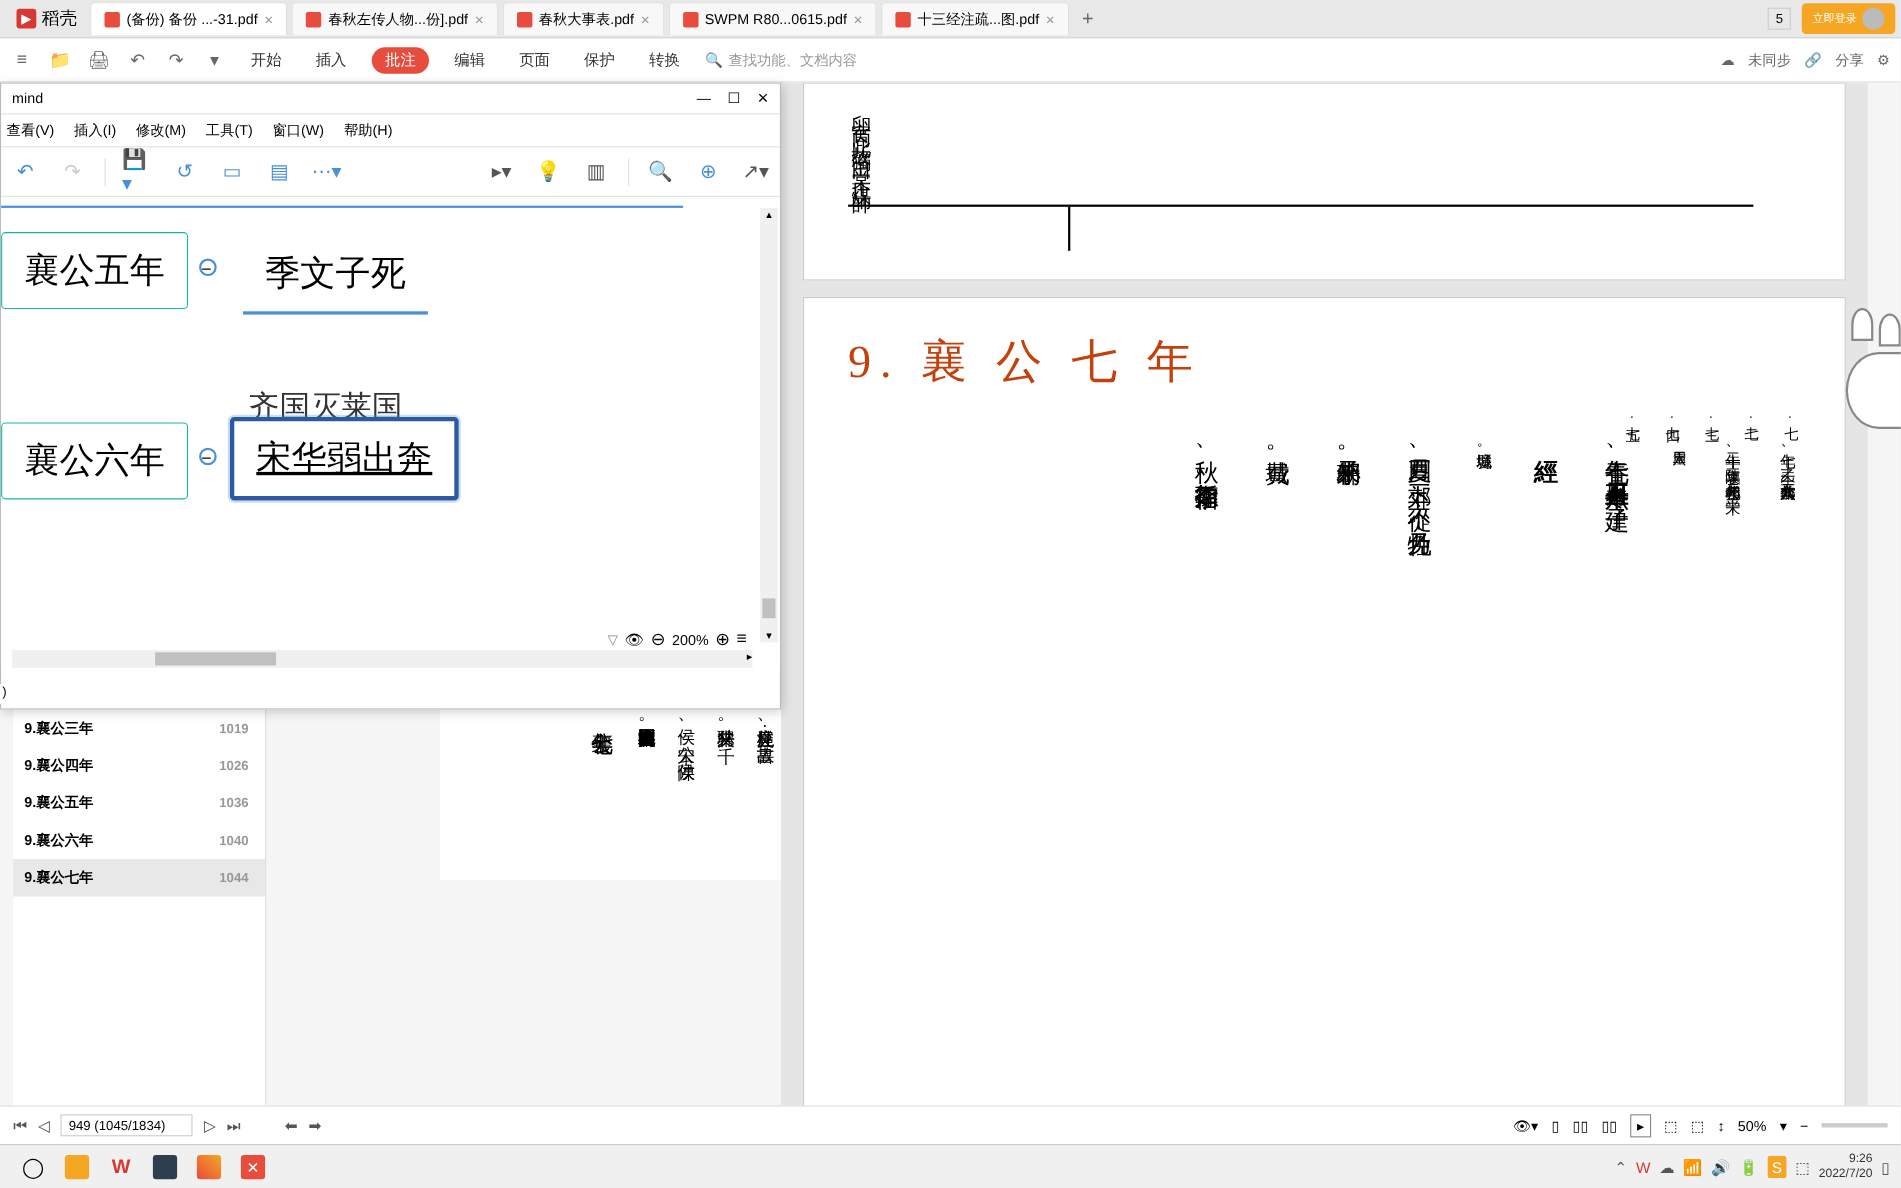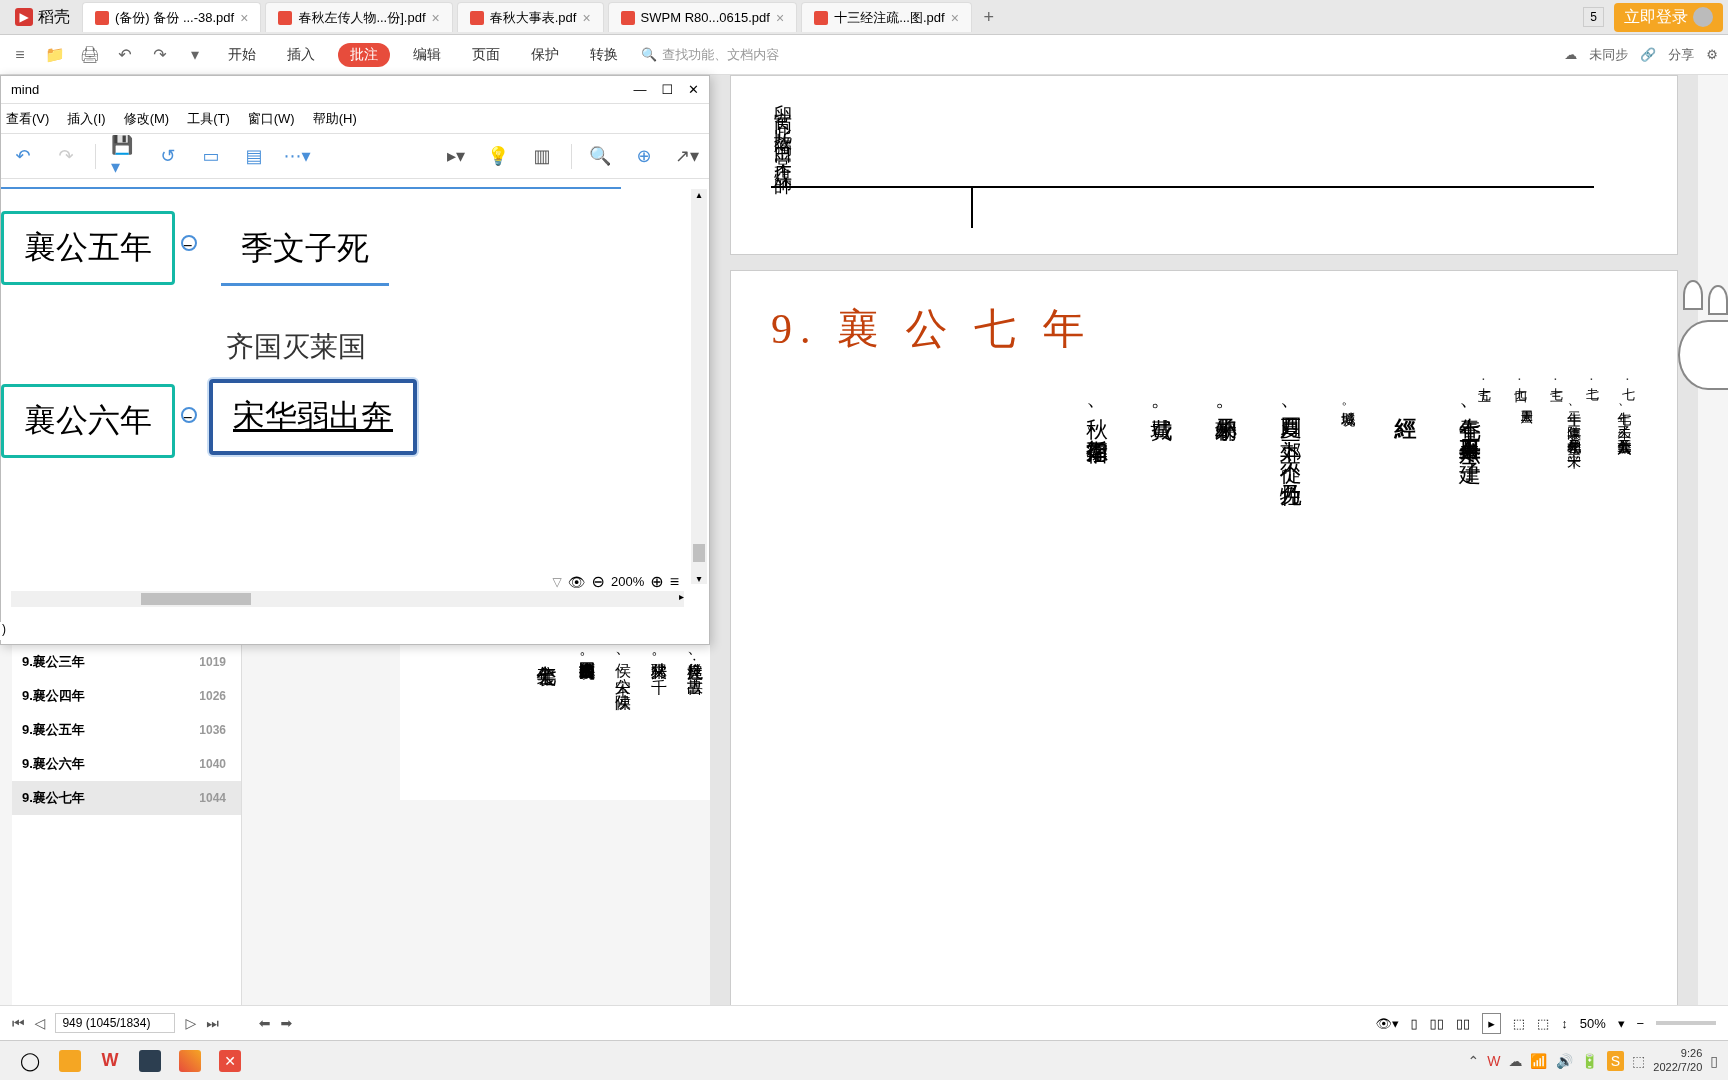--- a/index.html
+++ b/index.html
@@ -9,21 +9,21 @@
 .tab-bar { height: 35px; background: #e8e8e8; display: flex; align-items: center; padding: 0 5px; border-bottom: 1px solid #ccc; }
 .tab-app { display: flex; align-items: center; gap: 5px; padding: 0 10px; height: 100%; }
 .tab-app-icon { width: 18px; height: 18px; background: #d63933; border-radius: 3px; display: flex; align-items: center; justify-content: center; color: white; font-size: 12px; }
 .tab { display: flex; align-items: center; gap: 6px; padding: 0 12px; height: 30px; background: #f8f8f8; border-radius: 4px 4px 0 0; margin: 0 2px; border: 1px solid #ddd; border-bottom: none; font-size: 13px; }
 .tab.active { background: #fff; }
 .tab-pdf-icon { width: 14px; height: 14px; background: #e74c3c; border-radius: 2px; }
 .tab-close { color: #999; font-size: 14px; cursor: pointer; }
 .tab-add { width: 30px; text-align: center; color: #666; font-size: 18px; }
 .tab-right { margin-left: auto; display: flex; align-items: center; gap: 10px; }
 .tab-badge { border: 1px solid #ccc; padding: 2px 6px; font-size: 12px; }
-.login-btn { background: #f5a623; color: white; padding: 4px 10px; border-radius: 4px; font-size: 16px; display: flex; align-items: center; gap: 5px; }
+.login-btn { background: #f5a623; color: white; padding: 4px 10px; border-radius: 4px; font-size: 10px; display: flex; align-items: center; gap: 5px; }
 .avatar-circle { width: 20px; height: 20px; background: #bbb; border-radius: 50%; }
 
 
 .wps-toolbar { height: 40px; background: white; display: flex; align-items: center; padding: 0 10px; gap: 15px; border-bottom: 1px solid #ddd; }
 .tb-icon { width: 20px; height: 20px; color: #666; display: flex; align-items: center; justify-content: center; font-size: 16px; }
 .tb-menu-item { font-size: 14px; color: #333; padding: 3px 8px; cursor: pointer; }
 .tb-menu-item.active-annotate { background: #e74c3c; color: white; border-radius: 12px; padding: 3px 12px; }
 .search-box { display: flex; align-items: center; gap: 5px; color: #999; font-size: 13px; }
 .wps-right { margin-left: auto; display: flex; align-items: center; gap: 12px; font-size: 13px; color: #666; }
 
@@ -31,21 +31,21 @@
 .xmind-window { position: absolute; top: 75px; left: 0; width: 710px; height: 570px; background: white; border: 1px solid #bbb; box-shadow: 2px 2px 10px rgba(0,0,0,0.2); z-index: 10; }
 .xmind-title { height: 28px; display: flex; align-items: center; padding: 0 10px; font-size: 13px; border-bottom: 1px solid #e0e0e0; }
 .xmind-title-controls { margin-left: auto; display: flex; gap: 15px; }
 .xmind-menu { height: 30px; display: flex; align-items: center; padding: 0 5px; gap: 18px; font-size: 13px; border-bottom: 1px solid #e0e0e0; }
 .xmind-tools { height: 45px; display: flex; align-items: center; padding: 0 8px; gap: 15px; border-bottom: 1px solid #e0e0e0; }
 .xt-icon { width: 28px; height: 28px; display: flex; align-items: center; justify-content: center; font-size: 18px; color: #555; }
 .xt-undo { color: #4a90d9; }
 .xt-sep { width: 1px; height: 25px; background: #ddd; }
 .xmind-canvas { position: relative; height: 430px; overflow: hidden; background: white; }
 .mm-node { position: absolute; padding: 12px 20px; font-size: 32px; }
-.mm-node.root { border: 3px solid #14b8a6; background: #fff; border-radius: 4px; }
+.mm-node.root { border: 1px solid #14b8a6; background: #fff; border-radius: 4px; }
 .mm-node.child { border-bottom: 3px solid #4a90d9; }
 .mm-node.selected { border: 4px solid #2c5aa0; border-radius: 4px; box-shadow: 0 0 0 2px rgba(76,144,217,0.3); text-decoration: underline; }
 .mm-label { position: absolute; font-size: 28px; color: #333; }
 .mm-connector { position: absolute; width: 16px; height: 16px; border: 2px solid #4a90d9; border-radius: 50%; background: white; }
 .mm-line-top { position: absolute; height: 2px; background: #4a90d9; }
 .mm-scrollbar { position: absolute; right: 2px; top: 10px; bottom: 25px; width: 16px; background: #f0f0f0; }
 .mm-scroll-thumb { position: absolute; width: 12px; background: #c0c0c0; left: 2px; }
 .mm-scrollbar-h { position: absolute; bottom: 2px; left: 10px; right: 25px; height: 16px; background: #f0f0f0; }
 .xmind-status { height: 22px; border-top: 1px solid #ddd; display: flex; align-items: center; padding: 0 10px; font-size: 12px; color: #666; gap: 10px; }
 .zoom-ctrl { margin-left: auto; display: flex; align-items: center; gap: 6px; }
@@ -97,21 +97,21 @@
 </head>
 <body>
 
 <div class="tab-bar">
   <div class="tab-app">
     <span class="tab-app-icon">▶</span>
     <span>稻壳</span>
   </div>
   <div class="tab active">
     <span class="tab-pdf-icon"></span>
-    <span>(备份) 备份 ...-38.pdf</span>
+    <span>(备份) 备份 ...-31.pdf</span>
     <span class="tab-close">×</span>
   </div>
   <div class="tab">
     <span class="tab-pdf-icon"></span>
     <span>春秋左传人物...份].pdf</span>
     <span class="tab-close">×</span>
   </div>
   <div class="tab">
     <span class="tab-pdf-icon"></span>
     <span>春秋大事表.pdf</span>
@@ -205,21 +205,21 @@
       <span>襄公五年</span>
     </div>
     <div class="mm-connector" style="top:56px; left:180px;">−</div>
     <div class="mm-node child" style="top:36px; left:220px;">
       <span>季文子死</span>
     </div>
     <div class="mm-node root" style="top:205px; left:0;">
       <span>襄公六年</span>
     </div>
     <div class="mm-connector" style="top:228px; left:180px;">−</div>
-    <div class="mm-label" style="top:149px; left:225px;">
+    <div class="mm-label" style="top:172px; left:225px;">
       <span>齐国灭莱国</span>
     </div>
     <div class="mm-node selected" style="top:200px; left:208px;">
       <span>宋华弱出奔</span>
     </div>
     <div class="mm-scrollbar">
       <div style="position:absolute;top:0;width:100%;text-align:center;font-size:10px">▴</div>
       <div class="mm-scroll-thumb" style="top:355px;height:18px;"></div>
       <div style="position:absolute;bottom:0;width:100%;text-align:center;font-size:10px">▾</div>
     </div>

